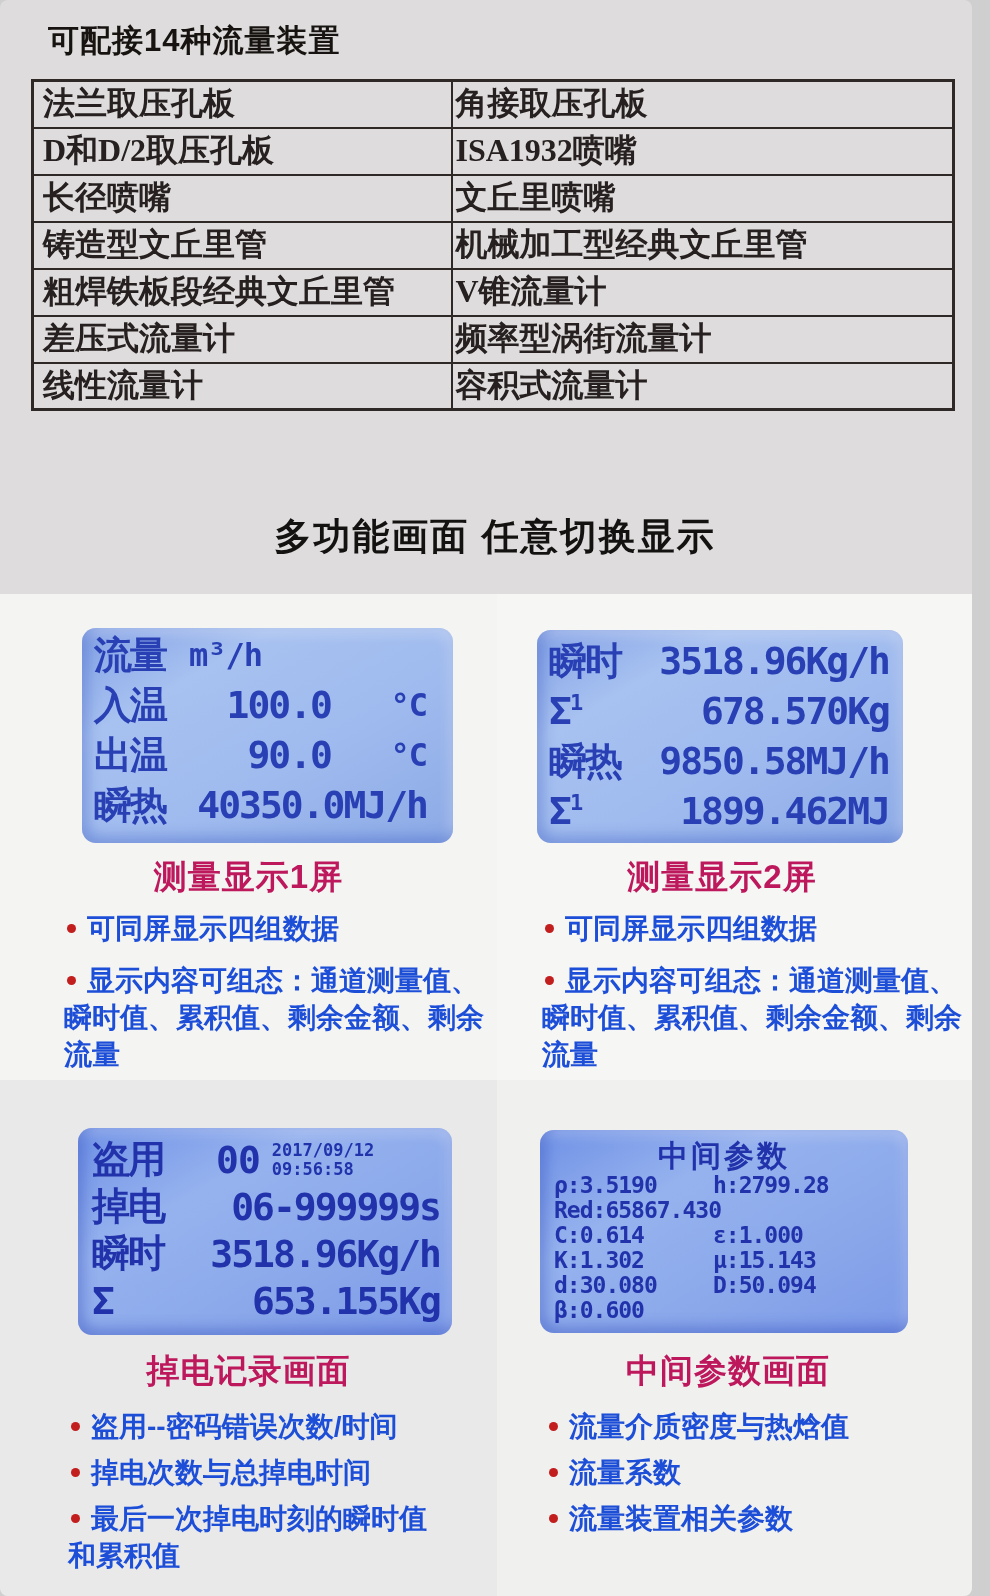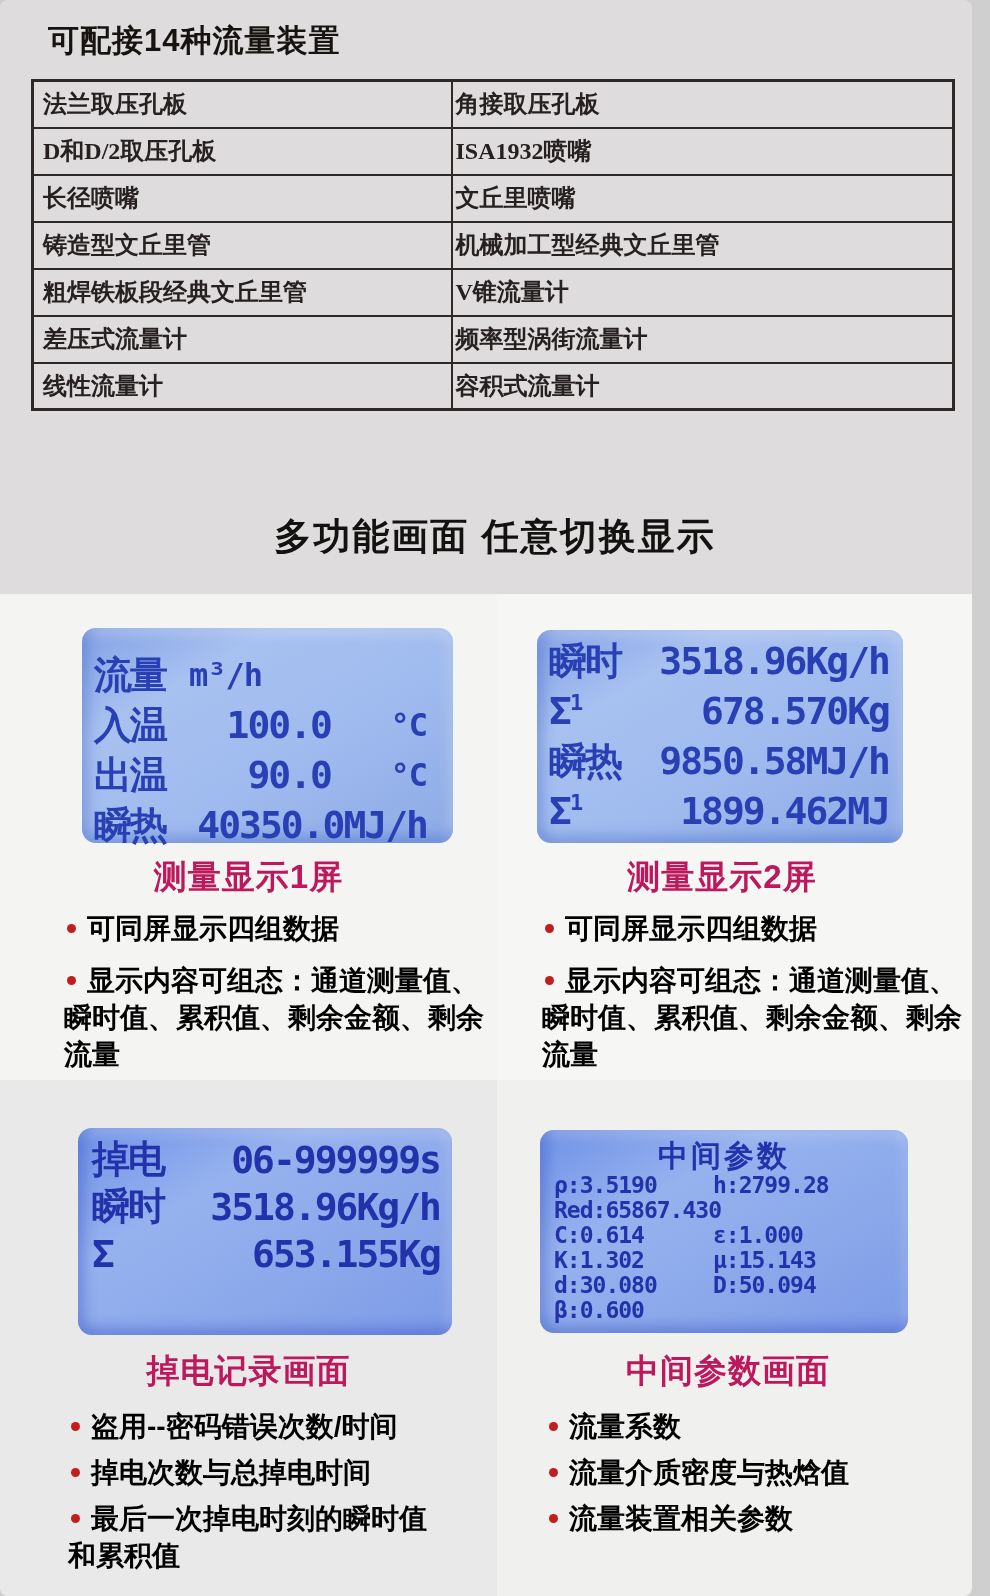--- a/index.html
+++ b/index.html
@@ -28,21 +28,21 @@
     font-size:31px; font-weight:bold; letter-spacing:1px; color:#161310;
   }
   table.devices{
     position:absolute; left:31px; top:79px; width:924px;
     border-collapse:collapse; table-layout:fixed;
   }
   table.devices td{
     border:2px solid var(--table-line);
     height:47px; padding:0 0 0 9px;
     font-family:"Liberation Serif","DejaVu Serif",serif;
-    font-weight:bold; font-size:24px; color:#262020;
+    font-weight:bold; font-size:32px; color:#262020;
     letter-spacing:0px; white-space:nowrap; overflow:hidden;
   }
   table.devices{border:3px solid var(--table-line);}
   table.devices td.c1{width:419px;}
   table.devices td.c2{padding-left:3px;}
 
   .section-heading{
     position:absolute; left:0; top:484px; width:990px;
     text-align:center; font-size:37px; font-weight:bold; color:#141210;
     letter-spacing:2px;
@@ -57,21 +57,21 @@
   .lcd-light{
     background:linear-gradient(150deg,#84a2e6 0%,#a7c1f0 26%,#9fbaee 60%,#8caae6 100%);
     color:var(--lcd-text-light);
     box-shadow: inset 5px -6px 14px rgba(48,82,190,.38), inset -4px 6px 12px rgba(255,255,255,.30);
   }
   .lcd-deep{
     background:linear-gradient(150deg,#6f91e6 0%,#96b2ee 32%,#8aa7ea 68%,#7c9ae8 100%);
     color:var(--lcd-text-deep);
     box-shadow: inset 5px -6px 14px rgba(40,70,185,.42), inset -4px 6px 12px rgba(255,255,255,.26);
   }
-  #lcd1{left:82px; top:628px; width:371px; height:215px; padding-top:22px;}
+  #lcd1{left:82px; top:628px; width:371px; height:215px; padding-top:2px;}
   #lcd2{left:537px; top:630px; width:366px; height:213px; padding-top:6px;}
   #lcd3{left:78px;  top:1128px; width:374px; height:207px; padding-top:8px;}
   #lcd4{left:540px; top:1130px; width:368px; height:203px;}
 
   .lrow{display:flex; align-items:center; height:50px;}
   #lcd1 .lrow{padding:0 26px 0 12px;}
   #lcd2 .lrow{padding:0 14px 0 12px;}
   #lcd3 .lrow{height:47px; padding:0 12px 0 14px;}
   .lab{font-size:38px; letter-spacing:-2px; white-space:nowrap;}
   .lab sup{font-size:22px; vertical-align:super; letter-spacing:0;}
@@ -94,21 +94,21 @@
   #pt2{left:497px; top:855px; width:450px;}
   #pt3{left:0; top:1349px; width:497px;}
   #pt4{left:497px; top:1349px; width:462px;}
 
   .bullets{position:absolute;}
   #bl1{left:64px;  top:910px;  width:428px;}
   #bl2{left:542px; top:910px;  width:428px;}
   #bl3{left:68px;  top:1408px; width:382px;}
   #bl4{left:546px; top:1408px; width:420px;}
   .bullet{
-    font-size:28px; line-height:37px; font-weight:bold; color:#000000;
+    font-size:28px; line-height:37px; font-weight:bold; color:#1d4ed8;
     margin-bottom:9px; letter-spacing:0;
   }
   #bl1 .bullet, #bl2 .bullet{margin-bottom:15px;}
   .dot{
     display:inline-block; width:9px; height:9px; border-radius:50%;
     background:var(--dot); margin:0 11px 5px 3px; vertical-align:middle;
   }
 </style>
 </head>
 <body>
@@ -191,20 +191,28 @@
       <span class="val">9850.58MJ/h</span>
     </div>
     <div class="lrow">
       <span class="lab"><span>Σ</span><sup>1</sup></span>
       <span class="val">1899.462MJ</span>
     </div>
   </div>
 
   <div id="lcd3" class="lcd lcd-deep">
     <div class="lrow">
+      <span class="lab">盗用</span>
+      <span class="val-big00">00</span>
+      <span class="datestack">
+        <div>2017/09/12</div>
+        <div>09:56:58</div>
+      </span>
+    </div>
+    <div class="lrow">
       <span class="lab">掉电</span>
       <span class="val">06-999999s</span>
     </div>
     <div class="lrow">
       <span class="lab">瞬时</span>
       <span class="val">3518.96Kg/h</span>
     </div>
     <div class="lrow">
       <span class="lab">Σ</span>
       <span class="val">653.155Kg</span>
@@ -251,17 +259,17 @@
   <div id="bl2" class="bullets">
     <p class="bullet"><span class="dot"></span><span>可同屏显示四组数据</span></p>
     <p class="bullet"><span class="dot"></span><span>显示内容可组态：通道测量值、瞬时值、累积值、剩余金额、剩余流量</span></p>
   </div>
   <div id="bl3" class="bullets">
     <p class="bullet"><span class="dot"></span><span>盗用--密码错误次数/时间</span></p>
     <p class="bullet"><span class="dot"></span><span>掉电次数与总掉电时间</span></p>
     <p class="bullet"><span class="dot"></span><span>最后一次掉电时刻的瞬时值和累积值</span></p>
   </div>
   <div id="bl4" class="bullets">
+    <p class="bullet"><span class="dot"></span><span>流量介质密度与热焓值</span></p>
     <p class="bullet"><span class="dot"></span><span>流量系数</span></p>
-    <p class="bullet"><span class="dot"></span><span>流量介质密度与热焓值</span></p>
     <p class="bullet"><span class="dot"></span><span>流量装置相关参数</span></p>
   </div>
 </div>
 
 </body></html>

